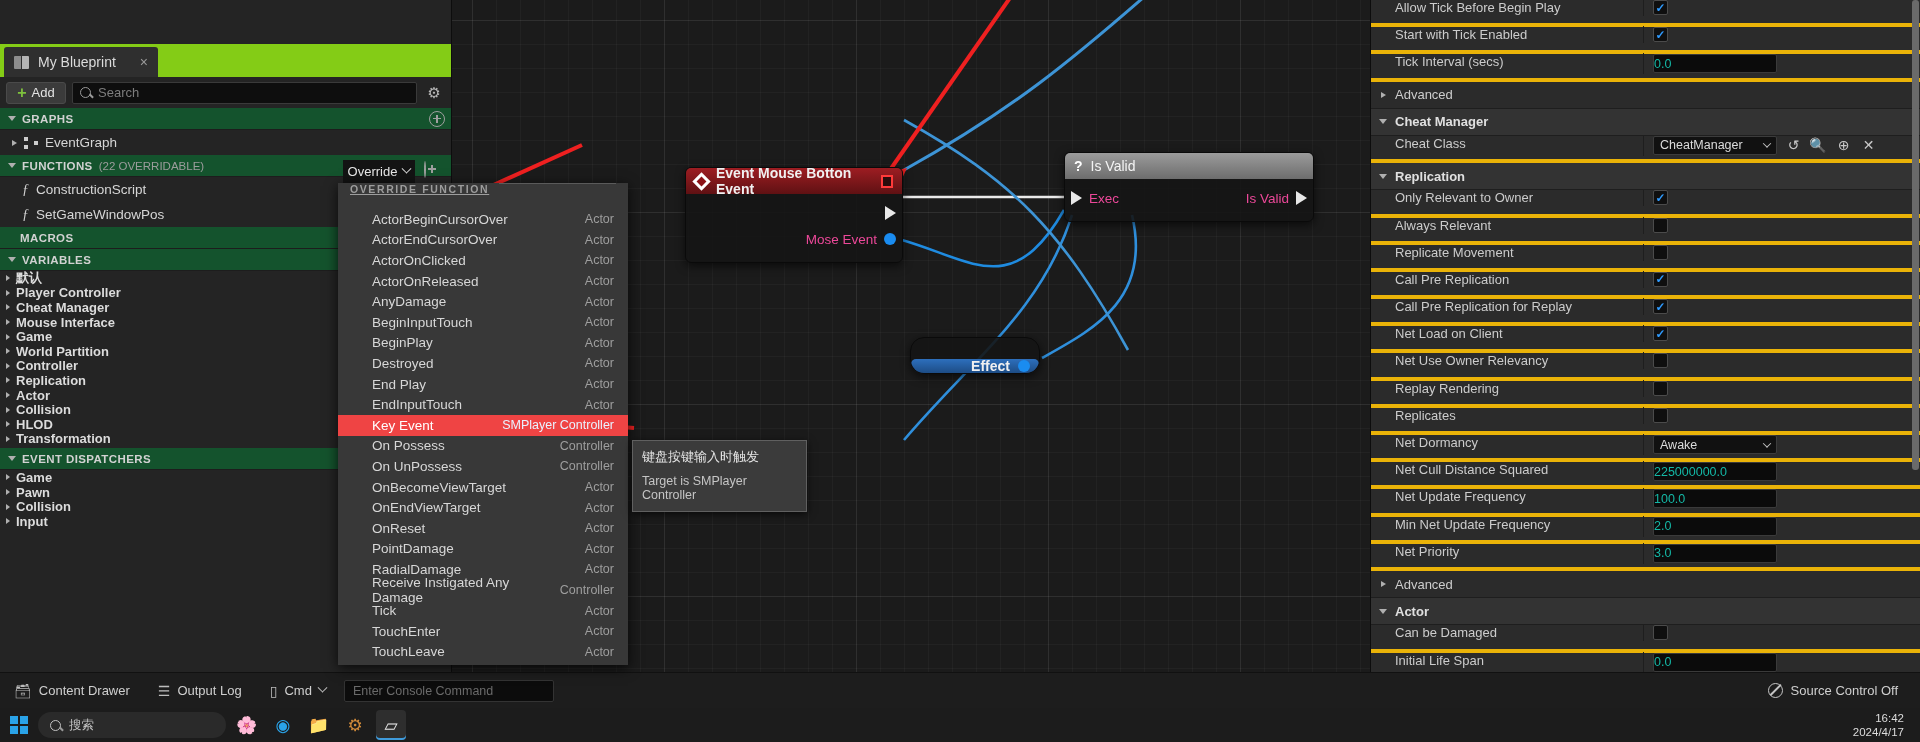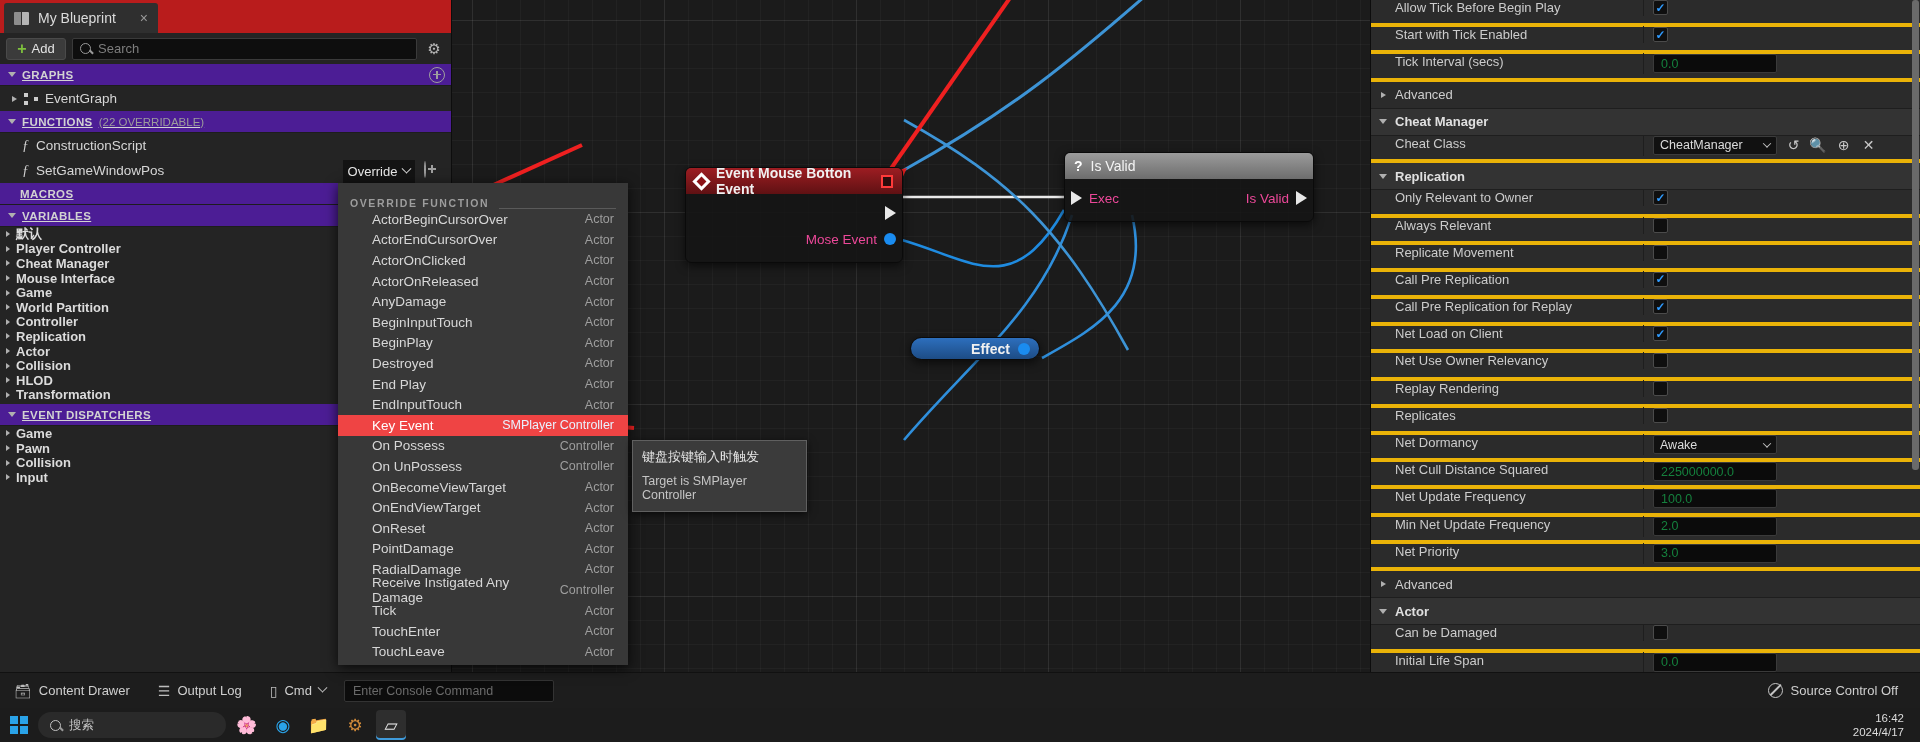--- a/index.html
+++ b/index.html
@@ -8,21 +8,21 @@
     width:1920px; height:742px; overflow:hidden; position:relative;
     font-family:"Liberation Sans", sans-serif; color:#c8c8c8; font-size:13px;
   }
   .root{ position:absolute; inset:0; display:block; }
 
   
   #myblueprint{
     position:absolute; left:0; top:0; width:452px; height:672px;
     background:#242424; border-right:1px solid #0d0d0d;
   }
-  .tabstrip{ height:33px; background:#b91c1c; display:flex; align-items:flex-end; padding-left:4px;}
+  .tabstrip{ height:33px; background:#84cc16; display:flex; align-items:flex-end; padding-left:4px;margin-top:44px;}
   .tab{
     height:30px; display:flex; align-items:center; gap:8px; padding:0 10px 0 10px;
     background:#2f2f2f; border-top-left-radius:3px; border-top-right-radius:3px;
     color:#dcdcdc; font-size:14px;
   }
   .tab .bookicon{ width:16px; height:13px; position:relative; display:inline-block; }
   .tab .bookicon:before{content:""; position:absolute; left:0; top:0; width:7px; height:13px; background:#8d8d8d; border-radius:1px 0 0 1px;}
   .tab .bookicon:after{content:""; position:absolute; left:8px; top:0; width:7px; height:13px; background:#b5b5b5; border-radius:0 1px 1px 0;}
   .tab .tabclose{ margin-left:16px; color:#9a9a9a; font-size:14px; cursor:pointer;}
 
@@ -34,24 +34,23 @@
   .addbtn .plus{ color:#7ec13d; font-size:16px; line-height:1; font-weight:bold;}
   .searchbox{
     flex:1; height:22px; background:#0e0e0e; border:1px solid #3a3a3a; border-radius:2px;
     display:flex; align-items:center; gap:7px; padding:0 7px; color:#7d7d7d; font-size:13px;
   }
   .magn{ width:11px; height:11px; border:1.6px solid #9a9a9a; border-radius:50%; position:relative; flex:none;}
   .magn:after{content:""; position:absolute; width:5px; height:1.6px; background:#9a9a9a; transform:rotate(45deg); right:-4px; bottom:0px;}
   .gearbtn{ width:22px; height:22px; display:flex; align-items:center; justify-content:center; color:#b6b6b6; font-size:15px;}
 
   .sectionhdr{
-    height:22px; background:#4c1d95; display:flex; align-items:center; gap:6px;
+    height:22px; background:#14532d; display:flex; align-items:center; gap:6px;
     padding-left:8px; font-size:11.5px; font-weight:bold; letter-spacing:.4px; color:#d2d2d2;
     border-bottom:1px solid #1d1d1d;
-    text-decoration:underline;
   }
   .sectionhdr .cnt{ font-weight:normal; color:#9c9c9c; letter-spacing:0; }
   .tri{ width:0;height:0; border-left:5px solid #b0b0b0; border-top:3.5px solid transparent; border-bottom:3.5px solid transparent;}
   .tri.open{ border-left:4.5px solid transparent; border-right:4.5px solid transparent; border-top:5px solid #b0b0b0; border-bottom:0;}
   .hdrrow{ display:flex; align-items:center; justify-content:space-between; padding-right:6px;}
   .circplus{ width:16px;height:16px;border:1.4px solid #9f9f9f;border-radius:50%;position:relative;}
   .circplus:before,.circplus:after{content:"";position:absolute;background:#9f9f9f;}
   .circplus:before{left:3px; top:6.3px; width:8px; height:1.4px;}
   .circplus:after{top:3px; left:6.3px; height:8px; width:1.4px;}
 
@@ -74,22 +73,22 @@
     color:#e6e6e6; font-size:13px; z-index:40;
   }
   .chev{ width:7px;height:7px; border-right:1.7px solid #d8d8d8; border-bottom:1.7px solid #d8d8d8; transform:rotate(45deg) translate(-2px,-2px);}
   #overrideadd{ position:absolute; left:424px; top:162px; z-index:40;}
   #overrideadd .circplus{ width:18px;height:18px;}
 
   #overridemenu{
     position:absolute; left:338px; top:183px; width:290px; background:#383838;
     box-shadow:0 3px 12px rgba(0,0,0,.75); z-index:45; padding-bottom:3px;
   }
-  .menutitle{ height:26px; display:flex; align-items:flex-end; gap:10px; padding:0 12px; color:#9d9d9d;
-              font-size:10.5px; letter-spacing:1.6px; font-weight:bold;}
+  .menutitle{ height:26px; display:flex; align-items:flex-start; gap:10px; padding:0 12px; color:#9d9d9d;
+              font-size:10.5px; letter-spacing:1.6px; font-weight:bold;text-decoration:underline;}
   .menutitle .ln{ flex:1; height:1px; background:#5a5a5a;}
   .menuitem{ height:20.6px; display:flex; align-items:center; justify-content:space-between; padding:0 14px 0 34px; font-size:13.5px; color:#d7d7d7;}
   .menuitem .cls{ color:#9e9e9e; font-size:12.5px;}
   .menuitem.sel{ background:#ef4444; color:#ffffff;}
   .menuitem.sel .cls{ color:#e8f2ff;}
 
   #tooltip{
     position:absolute; left:632px; top:440px; width:175px; background:#3b3b3b; border:1px solid #606060;
     z-index:60; padding:7px 9px 9px 9px; box-shadow:0 2px 8px rgba(0,0,0,.7);
   }
@@ -143,21 +142,21 @@
   .drow{ height:27.2px; display:flex; align-items:flex-start; border-bottom:4px solid #eab308; background:#2b2b2b;}
   .dlabel{ width:272px; padding-left:24px; font-size:13px; color:#ccc; flex:none;}
   .dval{ flex:1; display:flex; align-items:center; padding-left:10px; position:relative;}
   .dval:before{ content:""; position:absolute; left:0; top:-1px; bottom:-1px; width:1px; background:#1e1e1e;}
   .dcat{ height:27.2px; display:flex; align-items:center; gap:8px; padding-left:8px; background:#333333; font-size:13px; font-weight:bold; color:#e0e0e0; border-bottom:1px solid #1e1e1e;}
   .dadv{ height:27.2px; display:flex; align-items:center; gap:9px; padding-left:10px; background:#2b2b2b; font-size:13px; color:#cdcdcd; border-bottom:1px solid #1e1e1e;}
   .cbx{ width:15px;height:15px;border-radius:2px; background:#0f0f0f; border:1px solid #4b4b4b; display:flex;align-items:center;justify-content:center;}
   .cbx.on{ background:#0f0f0f; }
   .cbx.on:after{ content:"\2713"; color:#2f9bff; font-size:12px; font-weight:bold; line-height:1;}
   .numfield{ width:124px; height:19px; background:#0b0b0b; border:1px solid #3a3a3a; border-radius:2px;
-             display:flex; align-items:center; padding-left:7px; font-size:12.5px; color:#15803d;}
+             display:flex; align-items:center; font-size:12.5px; color:#14b8a6;}
   .selfield{ width:124px; height:19px; background:#111; border:1px solid #3c3c3c; border-radius:2px;
              display:flex; align-items:center; justify-content:space-between; padding:0 6px; font-size:12.5px; color:#dcdcdc;}
   .selfield .chev{ width:6px;height:6px;border-right:1.5px solid #c0c0c0;border-bottom:1.5px solid #c0c0c0;transform:rotate(45deg) translate(-1px,-1px);}
   .iconbtn{ width:17px;height:17px; margin-left:8px; color:#c8c8c8; font-size:14px; display:flex;align-items:center;justify-content:center;}
   #dscroll{ position:absolute; right:1px; top:0; width:7px; height:470px; background:#6a6a6a; border-radius:3px;}
 
   
   #statusbar{
     position:absolute; left:0; bottom:34px; width:1920px; height:36px; background:#1d1d1d;
     display:flex; align-items:center; border-top:1px solid #111;
@@ -386,21 +385,21 @@
           </span>
           <span class="pinR">
             <span>Is Valid</span>
             <span class="exec"></span>
           </span>
         </div>
       </div>
     </div>
 
     <div class="node" id="nodeEffect" style="border-radius:14px;overflow:hidden;">
-      <div class="nodehdr blue" style="height:21px;">
+      <div class="nodehdr blue" style="height:14px;margin-top:21px;">
         <span>Effect</span>
         <span class="dot"></span>
       </div>
     </div>
 
   </div>
 
   <div id="overridebtn">
     <span>Override</span>
     <span class="chev"></span>

